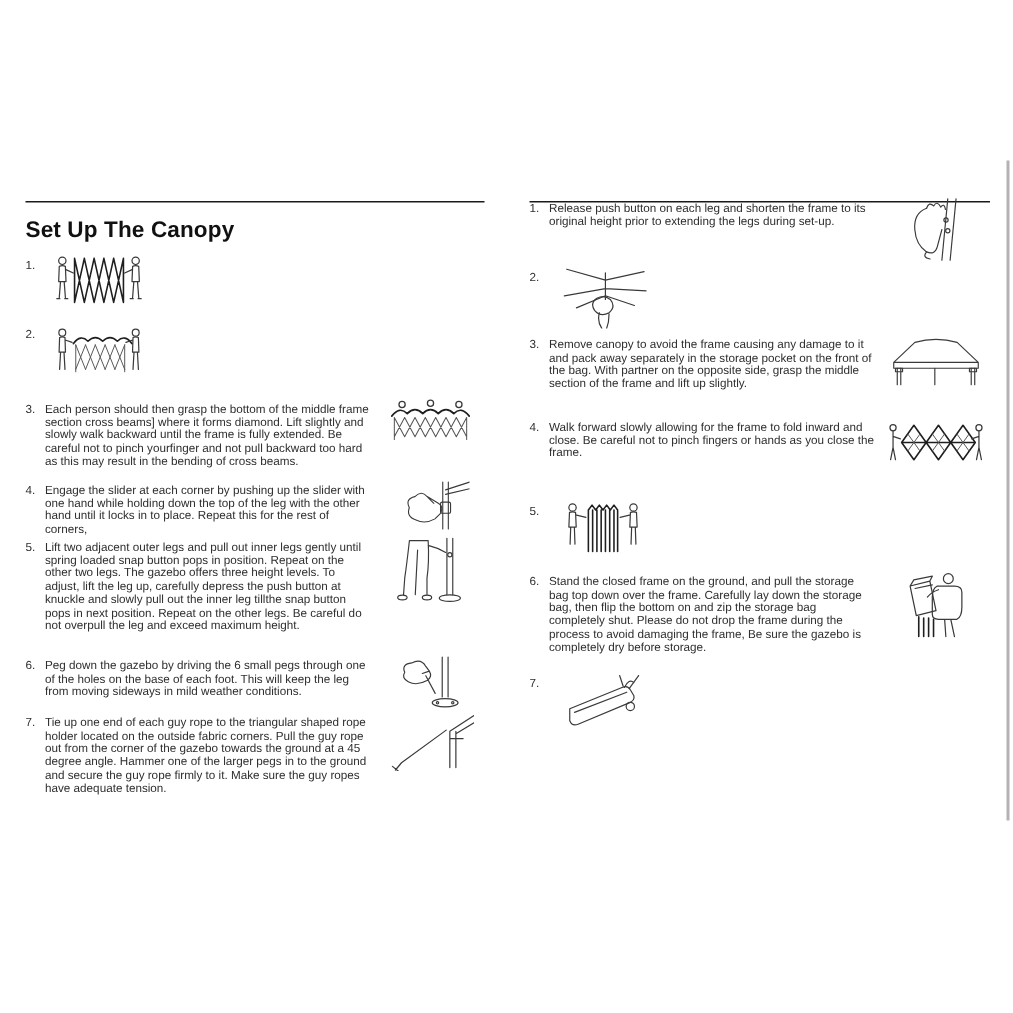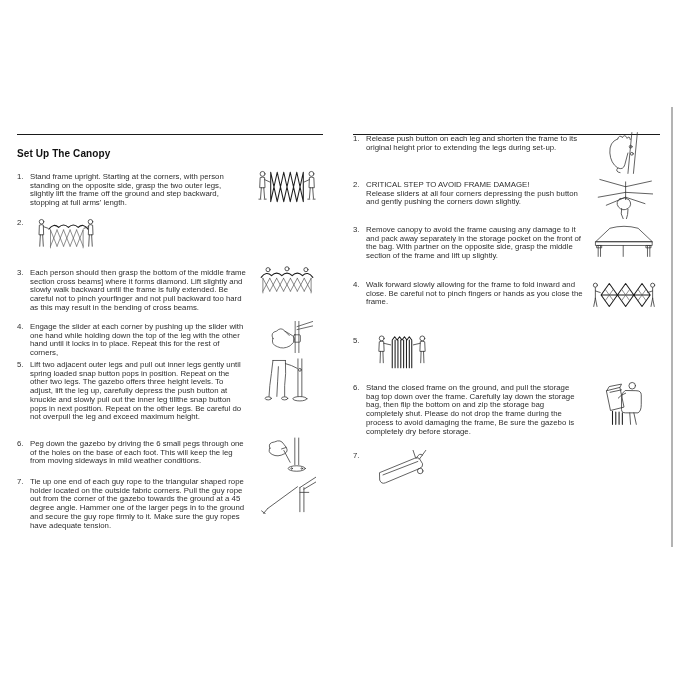--- a/index.html
+++ b/index.html
@@ -2,21 +2,21 @@
 <html><head>
 <meta charset="utf-8">
 <style>
   html,body{margin:0;padding:0;background:#ffffff;}
   #page{position:relative;width:675px;height:675px;background:#ffffff;overflow:hidden;
         font-family:"Liberation Sans","DejaVu Sans",sans-serif;color:#2e2e2e;}
   .col{position:absolute;top:130px;}
   .col-left{left:17px;width:306px;}
   .col-right{left:353px;width:307px;}
   .rule{border:none;border-top:1.6px solid #1a1a1a;margin:4px 0 0 0;}
-  .heading{font-size:10px;line-height:15px;font-weight:700;color:#111;margin:11px 0 12px 0;letter-spacing:.1px;}
+  .heading{font-size:15px;line-height:15px;font-weight:700;color:#111;margin:11px 0 12px 0;letter-spacing:.1px;}
   .steps{display:block;}
   .step{display:flex;align-items:flex-start;overflow:visible;}
   .num{width:13px;flex:0 0 13px;font-size:7.8px;line-height:8.7px;}
   .txt{flex:1;font-size:7.8px;line-height:8.7px;padding-right:5px;white-space:pre-line;}
   .illo{width:72px;flex:0 0 72px;display:flex;justify-content:center;margin-top:-4px;}
   .illo svg{fill:none;stroke:#3a3a3a;stroke-width:1;stroke-linecap:round;stroke-linejoin:round;}
   .illo svg .dk{stroke:#1f1f1f;stroke-width:1.3;}
   .illo svg .lt{stroke:#555;stroke-width:.8;}
   
   .col-left  .steps .step:nth-child(1){height:46px}
@@ -38,21 +38,20 @@
 
 <div id="page">
 
   <div class="col col-left">
     <hr class="rule">
     <div class="heading">Set Up The Canopy</div>
     <div class="steps">
 
       <div class="step">
         <div class="num">1.</div>
-        <div class="txt">Stand frame upright. Starting at the corners, with person standing on the opposite side, grasp the two outer legs, slightly lift the frame off the ground and step backward, stopping at full arms' length.</div>
         <div class="illo">
           <svg width="62" height="44" viewBox="0 0 76 54">
             <path class="dk" d="M18 4 V40 M58 4 V40 M18 4 L26 40 M26 4 L18 40 M26 4 L34 40 M34 4 L26 40 M34 4 L42 40 M42 4 L34 40 M42 4 L50 40 M50 4 L42 40 M50 4 L58 40 M58 4 L50 40"></path>
             <circle cx="8" cy="6" r="3"></circle>
             <path d="M5.5 10.5 Q8 9.5 10.5 10.5 L11 23 L5 23 Z M6.5 23 L5.5 36 M9.5 23 L10.5 36 M3.5 37 L6 37 M10 37 L12.5 37 M10.5 13 L17 16"></path>
             <circle cx="68" cy="6" r="3"></circle>
             <path d="M70.5 10.5 Q68 9.5 65.5 10.5 L65 23 L71 23 Z M69.5 23 L70.5 36 M66.5 23 L65.5 36 M72.5 37 L70 37 M66 37 L63.5 37 M65.5 13 L59 16"></path>
           </svg>
         </div>
       </div>
@@ -153,22 +152,20 @@
             <circle cx="38.5" cy="20" r="1.8"></circle>
               <circle cx="40" cy="29" r="1.8"></circle>
             <path d="M22 10 Q11 14 12 28 Q13 41 22 47 Q29 50 31 43 L35 28"></path>
             <path d="M22 10 Q24 4 28 8 M28 8 Q31 3 34 9 M34 9 Q37 5 38 11 M22 47 Q18 52 25 53"></path>
           </svg>
         </div>
       </div>
 
       <div class="step">
         <div class="num">2.</div>
-        <div class="txt">CRITICAL STEP TO AVOID FRAME DAMAGE!
-Release sliders at all four corners depressing the push button and gently pushing the corners down slightly.</div>
         <div class="illo">
           <svg width="58" height="42" viewBox="0 0 72 52">
             <path d="M38 6 V28 M38 12 L6 3 M38 12 L70 5 M38 19 L4 25 M38 19 L72 21 M38 25 L14 35 M38 25 L62 33"></path>
             <path d="M31 27 Q25 31 29 37 Q34 43 41 39 Q47 34 42 28 Q37 24 31 27 Z M33 39 Q31 46 35 52 M41 40 Q41 47 39 52"></path>
           </svg>
         </div>
       </div>
 
       <div class="step">
         <div class="num">3.</div>

